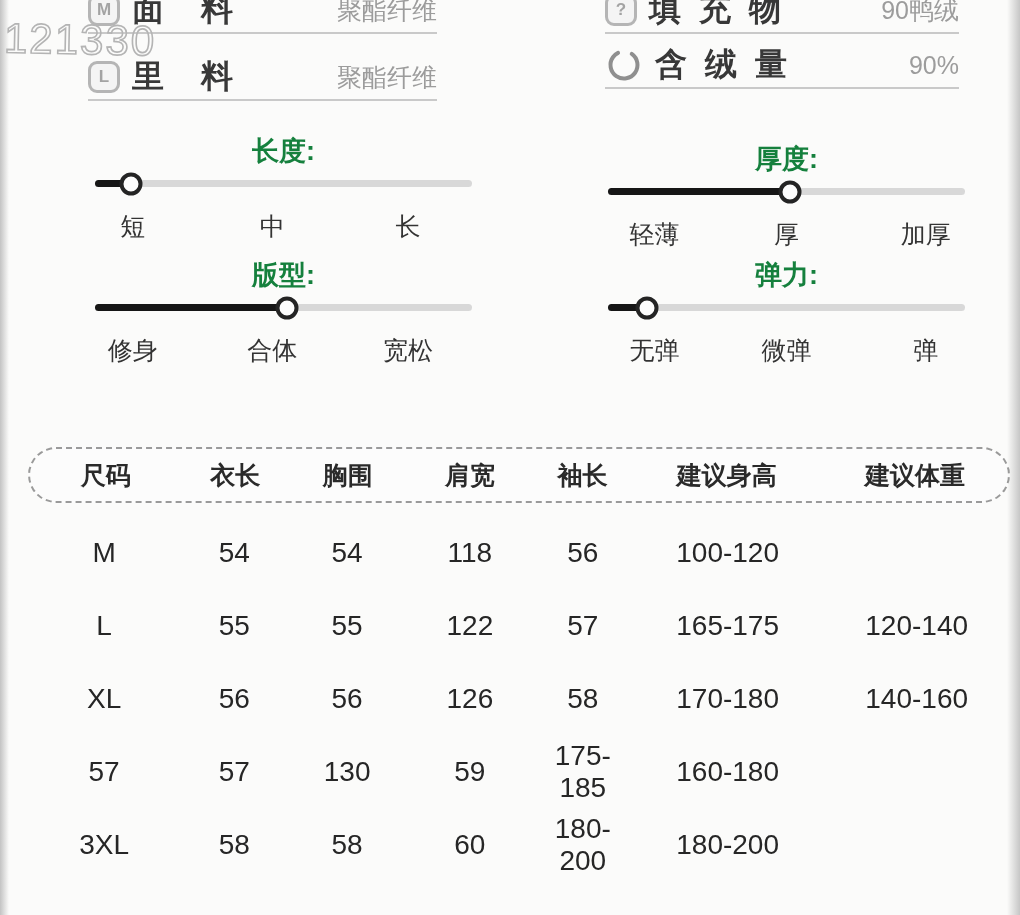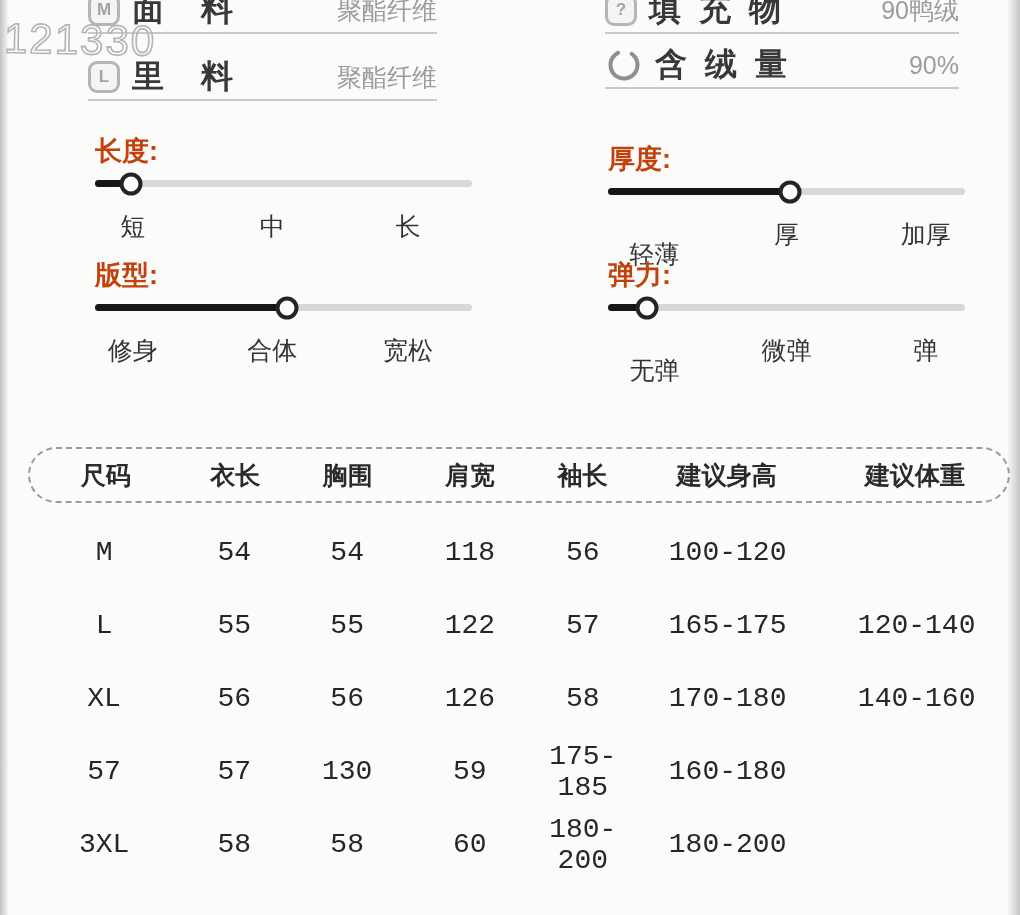--- a/index.html
+++ b/index.html
@@ -41,41 +41,41 @@
   .spec-label.ls-wide{letter-spacing:37px;}
   .spec-label.ls-med{letter-spacing:18px;}
   .spec-value{margin-left:auto;font-size:25px;color:#9c9c9c;white-space:nowrap;}
 
   
   .slider-group{position:absolute;}
   .slider-group.g1{left:95px;top:136px;width:377px;}
   .slider-group.g2{left:608px;top:144px;width:357px;}
   .slider-group.g3{left:95px;top:260px;width:377px;}
   .slider-group.g4{left:608px;top:260px;width:357px;}
-  .slider-title{font-size:27px;font-weight:700;color:#c2410c;line-height:30px;}
+  .slider-title{font-size:27px;font-weight:700;color:#15803d;line-height:30px;text-align:center;}
   .slider-track{
     position:absolute;left:0;right:0;top:44px;height:7px;border-radius:4px;
     background:#d8d8d8;
   }
   .slider-fill{position:absolute;left:0;top:0;bottom:0;border-radius:4px;background:#161616;}
   .slider-handle{
     position:absolute;top:50%;width:15px;height:15px;border-radius:50%;
     background:#fdfdfd;border:4px solid #242424;transform:translate(-50%,-50%);
     box-sizing:content-box;
   }
   .slider-marks{position:absolute;left:0;right:0;top:66px;height:34px;}
   .mark{
     position:absolute;transform:translateX(-50%);
     font-size:25px;color:#333;font-weight:500;white-space:nowrap;top:8px;
   }
   .col-l .mark.m1{left:10%;}  .col-l .mark.m2{left:47%;}  .col-l .mark.m3{left:83%;}
-  .col-r .mark.m1{left:13%;margin-top:20px;}  .col-r .mark.m2{left:50%;}  .col-r .mark.m3{left:89%;}
+  .col-r .mark.m1{left:13%;}  .col-r .mark.m2{left:50%;}  .col-r .mark.m3{left:89%;}
 
   
-  .size-grid{display:grid;grid-template-columns:15.5% 11% 12% 13% 10% 19.5% 19%;align-items:center;font-family:Liberation Mono, monospace;}
+  .size-grid{display:grid;grid-template-columns:15.5% 11% 12% 13% 10% 19.5% 19%;align-items:center;}
   .size-header{
     position:absolute;left:28px;top:447px;width:982px;height:56px;
     border:2px dashed #9a9a9a;border-radius:28px;box-sizing:border-box;
     background:rgba(255,255,255,0.4);
   }
   .size-header .hcell{font-size:25px;font-weight:700;color:#2a2a2a;text-align:center;}
   .size-rows{position:absolute;left:28px;top:516px;width:982px;}
   .size-row{height:73px;}
   .size-row .cell{font-size:28px;font-weight:500;color:#262626;text-align:center;}
 </style>

